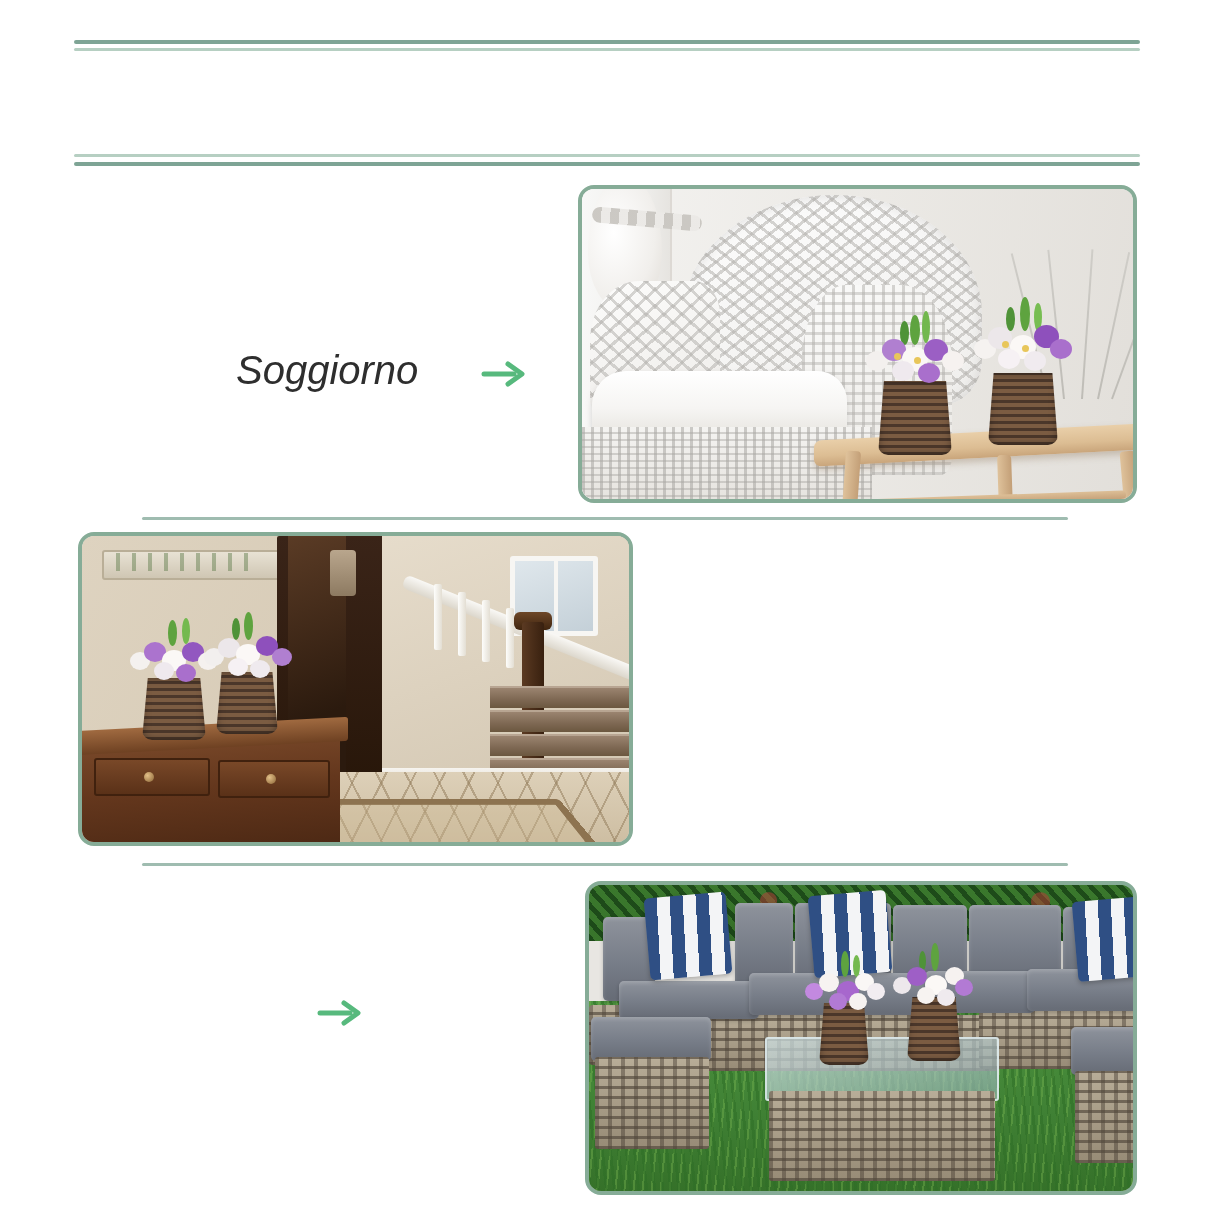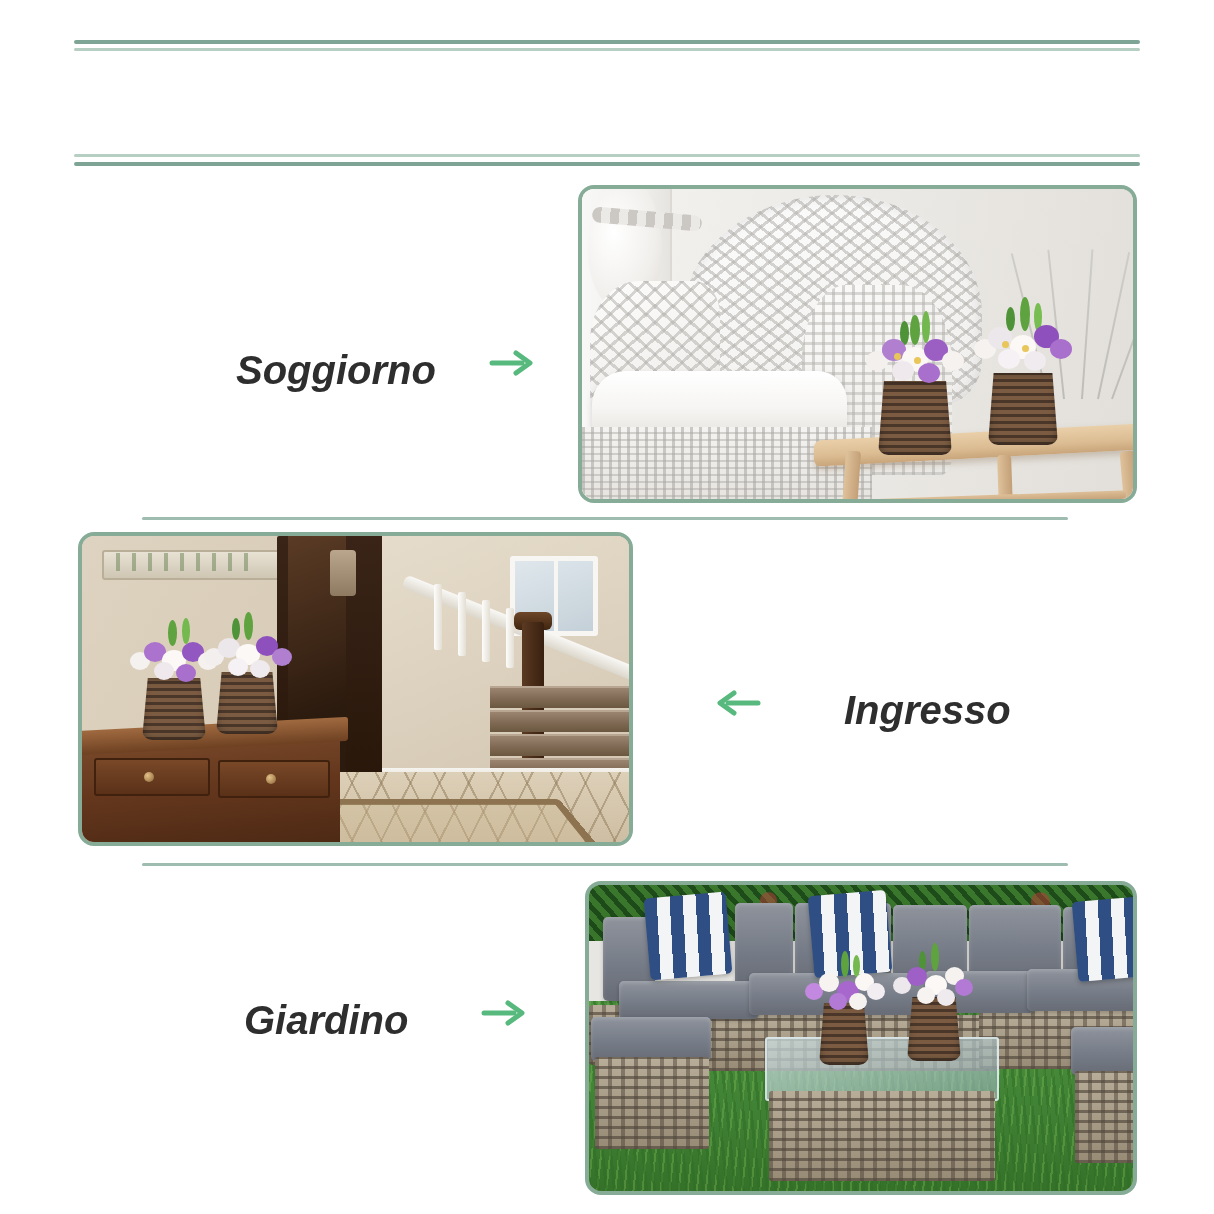--- a/index.html
+++ b/index.html
@@ -29,21 +29,21 @@
     color:#333333;
     font-family:"Liberation Sans", sans-serif;
   }
 
   
   .divider{position:absolute;left:142px;width:926px;height:3px;background:#9fbcb0;border-radius:2px;}
   #divider-1{top:517px;}
   #divider-2{top:863px;}
 
   
-  .label-row{position:absolute;display:flex;align-items:flex-start;font-weight:bold;}
+  .label-row{position:absolute;display:flex;align-items:flex-end;}
   .label-text{
     font-size:40px;font-style:italic;color:#2e2e2e;
     font-family:"Liberation Sans", sans-serif;
     white-space:nowrap;
   }
   .arrow{display:block;}
 
   #label-soggiorno{left:236px;top:348px;width:300px;justify-content:flex-start;}
   #label-soggiorno .gap{width:62px;}
   #label-ingresso{left:714px;top:688px;width:300px;}
@@ -350,35 +350,24 @@
         <i style="left:16px;top:12px;width:22px;height:20px;background:#ece7ea"></i>
         <i style="left:34px;top:18px;width:24px;height:21px;background:#fbf8f6"></i>
         <i style="left:54px;top:10px;width:22px;height:20px;background:#8e50bc"></i>
         <i style="left:70px;top:22px;width:20px;height:18px;background:#b07fd0"></i>
         <i style="left:26px;top:32px;width:20px;height:18px;background:#f6f1f4"></i>
         <i style="left:48px;top:34px;width:20px;height:18px;background:#efeaee"></i>
       </div>
     </div>
   </div>
 
-  <div class="label-row" id="label-ingresso">
-    <span class="arrow">
-      <svg width="48" height="30" viewBox="0 0 48 30" aria-hidden="true">
-        <path d="M44 15 H14" stroke="#57b97d" stroke-width="5" stroke-linecap="round" fill="none"></path>
-        <path d="M20 5 L6 15 L20 25" stroke="#57b97d" stroke-width="5" stroke-linecap="round" stroke-linejoin="round" fill="none"></path>
-      </svg>
-    </span>
-    <span class="gap"></span>
-    <span class="label-text">Ingresso</span>
-  </div>
 
   <div class="divider" id="divider-2"></div>
 
   <div class="label-row" id="label-giardino">
-    <span class="label-text">Giardino</span>
     <span class="gap"></span>
     <span class="arrow">
       <svg width="48" height="30" viewBox="0 0 48 30" aria-hidden="true">
         <path d="M4 15 H34" stroke="#57b97d" stroke-width="5" stroke-linecap="round" fill="none"></path>
         <path d="M28 5 L42 15 L28 25" stroke="#57b97d" stroke-width="5" stroke-linecap="round" stroke-linejoin="round" fill="none"></path>
       </svg>
     </span>
   </div>
 
   <div class="photo" id="photo-giardino">

